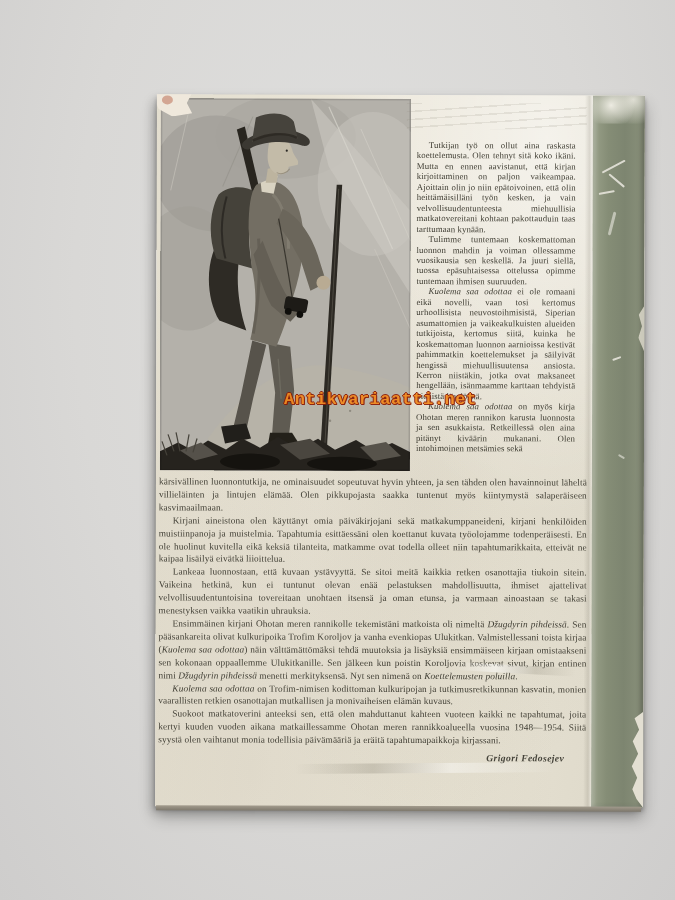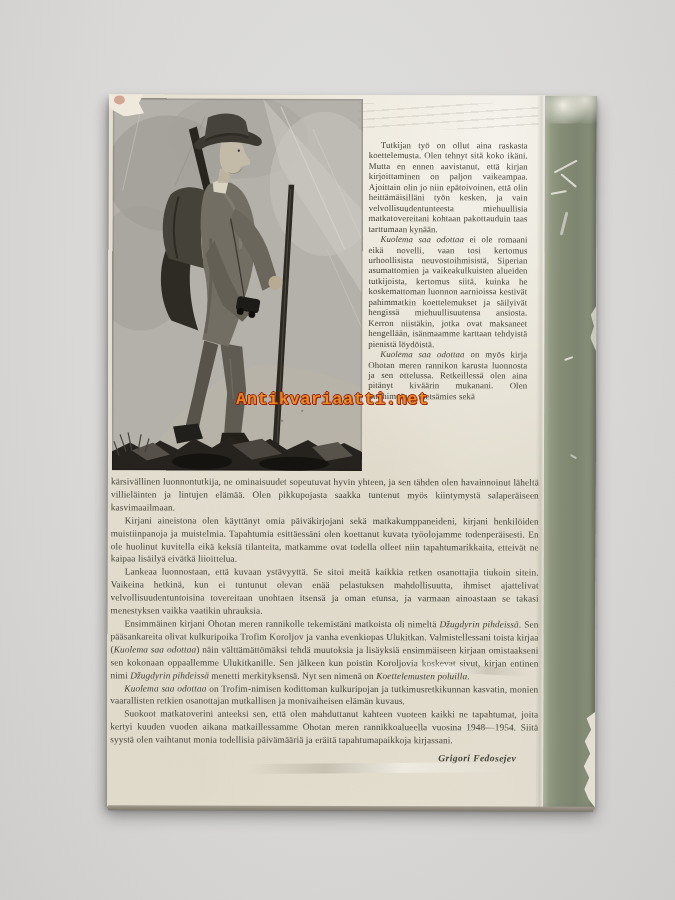--- a/index.html
+++ b/index.html
@@ -1,21 +1,21 @@
 <!DOCTYPE html>
 <html><head>
 <meta charset="utf-8">
 <style>
   html,body{margin:0;padding:0;}
   body{
     width:675px;height:900px;overflow:hidden;position:relative;
     background:radial-gradient(ellipse at 50% 32%, #dfdfde 0%, #d9d8d6 55%, #cecdcc 100%);
     font-family:"Liberation Serif", serif;
   }
-  .stage{position:absolute;inset:0;}
+  .stage{position:absolute;inset:0;margin-left:48px;}
 
   
   .book{
     position:absolute;left:108px;top:95px;width:488px;height:712px;
     transform:rotate(.15deg);
     box-shadow:0 10px 16px rgba(0,0,0,.30), 0 3px 4px rgba(0,0,0,.28), -4px 6px 10px rgba(0,0,0,.12);
   }
   .book::after{ 
     content:"";position:absolute;left:1px;right:2px;bottom:-4px;height:5px;
     background:linear-gradient(180deg,#a29b8d,#7e786c);
@@ -206,22 +206,23 @@
           </g>
 
           <rect x="0" y="0" width="250" height="372" fill="none" stroke="rgba(0,0,0,.25)" stroke-width="3" opacity=".5"></rect>
         </svg>
       </div>
 
       <div class="tear"></div>
 
       <div class="col">
         <p><span>Tutkijan työ on ollut aina raskasta koettelemusta. Olen tehnyt sitä koko ikäni. Mutta en ennen aavistanut, että kirjan kirjoittaminen on paljon vaikeampaa. Ajoittain olin jo niin epätoivoinen, että olin heittämäisilläni työn kesken, ja vain velvollisuudentunteesta miehuullisia matkatovereitani kohtaan pakottauduin taas tarttumaan kynään.</span></p>
+        <p><span>Tulimme tuntemaan koskemattoman luonnon mahdin ja voiman ollessamme vuosikausia sen keskellä. Ja juuri siellä, tuossa epäsuhtaisessa ottelussa opimme tuntemaan ihmisen suuruuden.</span></p>
         <p><span class="it">Kuolema saa odottaa</span><span> ei ole romaani eikä novelli, vaan tosi kertomus urhoollisista neuvostoihmisistä, Siperian asumattomien ja vaikeakulkuisten alueiden tutkijoista, kertomus siitä, kuinka he koskemattoman luonnon aarnioissa kestivät pahimmatkin koettelemukset ja säilyivät hengissä miehuullisuutensa ansiosta. Kerron niistäkin, jotka ovat maksaneet hengellään, isänmaamme karttaan tehdyistä pienistä löydöistä.</span></p>
-        <p><span class="it">Kuolema saa odottaa</span><span> on myös kirja Ohotan meren rannikon karusta luonnosta ja sen ottelussa. Retkeillessä olen aina pitänyt kiväärin mukanani. Olen intohimoinen metsämies sekä</span></p>
+        <p><span class="it">Kuolema saa odottaa</span><span> on myös kirja Ohotan meren rannikon karusta luonnosta ja sen asukkaista. Retkeillessä olen aina pitänyt kiväärin mukanani. Olen intohimoinen metsämies sekä</span></p>
       </div>
 
       <div class="full">
         <p class="cont"><span>kärsivällinen luonnontutkija, ne ominaisuudet sopeutuvat hyvin yhteen, ja sen tähden olen havainnoinut läheltä villieläinten ja lintujen elämää. Olen pikkupojasta saakka tuntenut myös kiintymystä salaperäiseen kasvimaailmaan.</span></p>
         <p><span>Kirjani aineistona olen käyttänyt omia päiväkirjojani sekä matkakumppaneideni, kirjani henkilöiden muistiinpanoja ja muistelmia. Tapahtumia esittäessäni olen koettanut kuvata työolojamme todenperäisesti. En ole huolinut kuvitella eikä keksiä tilanteita, matkamme ovat todella olleet niin tapahtumarikkaita, etteivät ne kaipaa lisäilyä eivätkä liioittelua.</span></p>
         <p><span>Lankeaa luonnostaan, että kuvaan ystävyyttä. Se sitoi meitä kaikkia retken osanottajia tiukoin sitein. Vaikeina hetkinä, kun ei tuntunut olevan enää pelastuksen mahdollisuutta, ihmiset ajattelivat velvollisuudentuntoisina tovereitaan unohtaen itsensä ja oman etunsa, ja varmaan ainoastaan se takasi menestyksen vaikka vaatikin uhrauksia.</span></p>
         <p><span>Ensimmäinen kirjani Ohotan meren rannikolle tekemistäni matkoista oli nimeltä </span><span class="it">Džugdyrin pihdeissä</span><span>. Sen pääsankareita olivat kulkuripoika Trofim Koroljov ja vanha evenkiopas Ulukitkan. Valmistellessani toista kirjaa (</span><span class="it">Kuolema saa odottaa</span><span>) näin välttämättömäksi tehdä muutoksia ja lisäyksiä ensimmäiseen kirjaan omistaakseni sen kokonaan oppaallemme Ulukitkanille. Sen jälkeen kun poistin Koroljovia koskevat sivut, kirjan entinen nimi </span><span class="it">Džugdyrin pihdeissä</span><span> menetti merkityksensä. Nyt sen nimenä on </span><span class="it">Koettelemusten poluilla</span><span>.</span></p>
         <p><span class="it">Kuolema saa odottaa</span><span> on Trofim-nimisen kodittoman kulkuripojan ja tutkimusretkikunnan kasvatin, monien vaarallisten retkien osanottajan mutkallisen ja monivaiheisen elämän kuvaus.</span></p>
         <p><span>Suokoot matkatoverini anteeksi sen, että olen mahduttanut kahteen vuoteen kaikki ne tapahtumat, joita kertyi kuuden vuoden aikana matkaillessamme Ohotan meren rannikkoalueella vuosina 1948—1954. Siitä syystä olen vaihtanut monia todellisia päivämääriä ja eräitä tapahtumapaikkoja kirjassani.</span></p>
         <div class="sig">Grigori Fedosejev</div>

